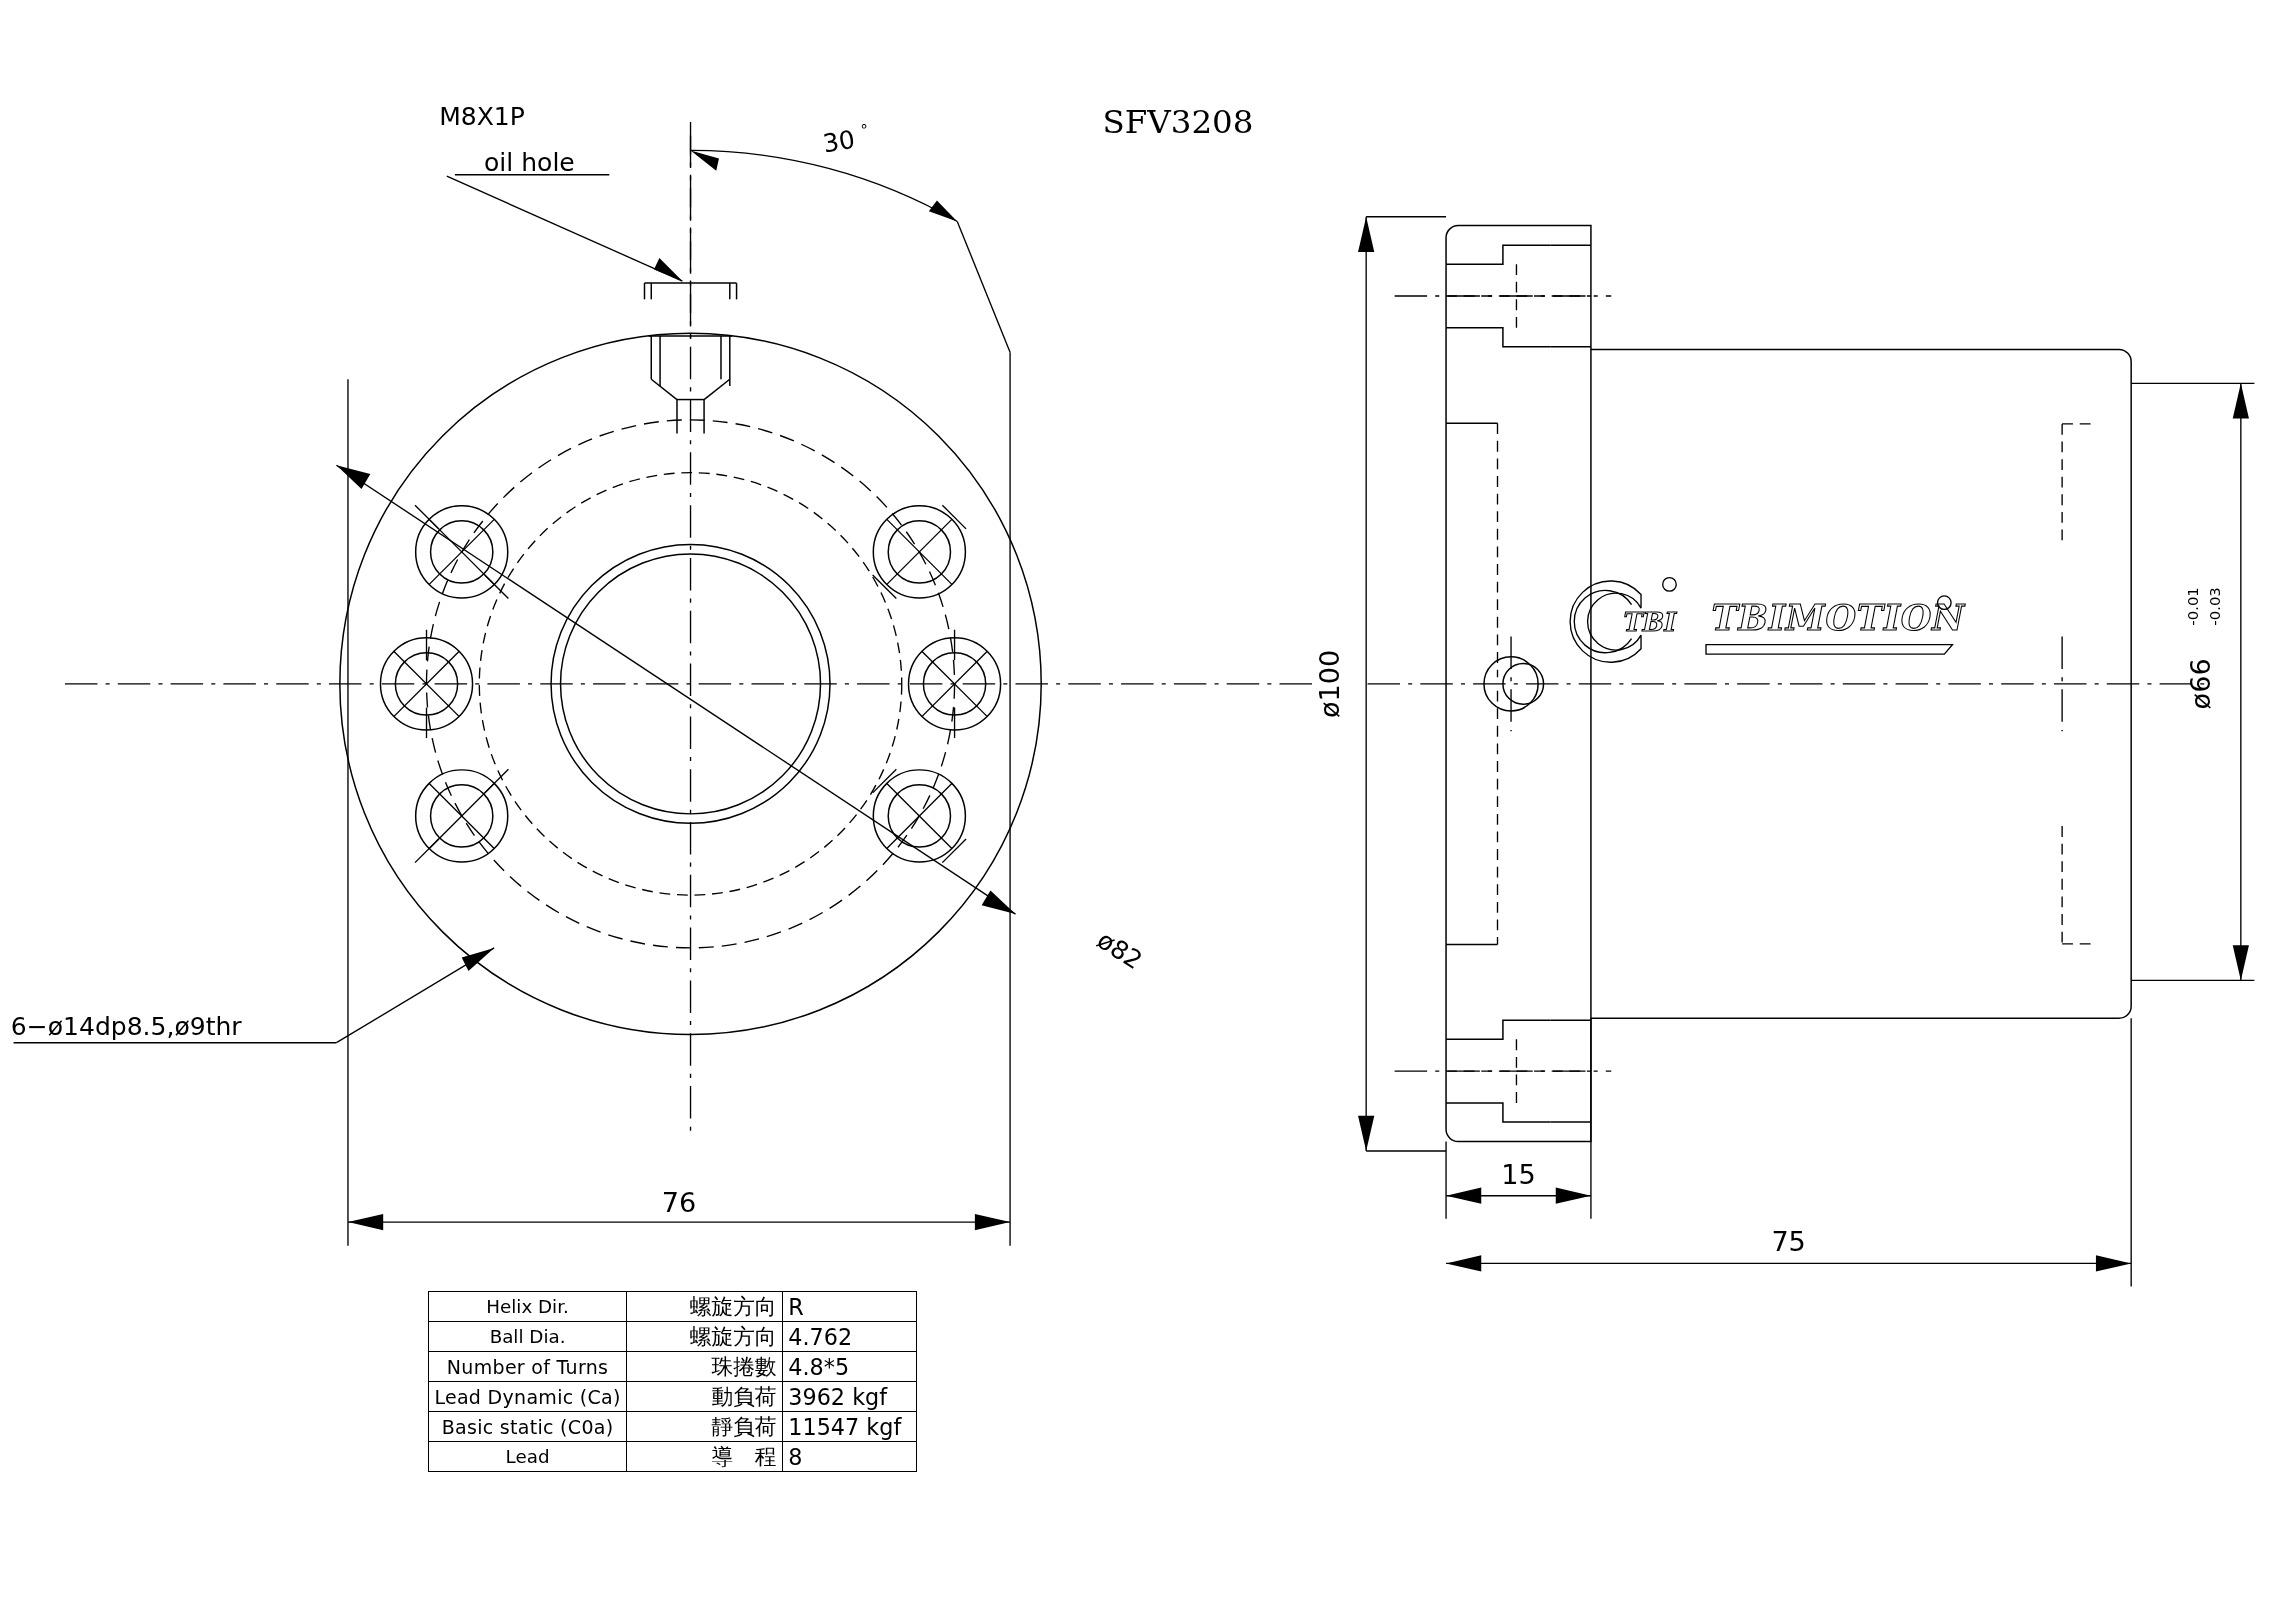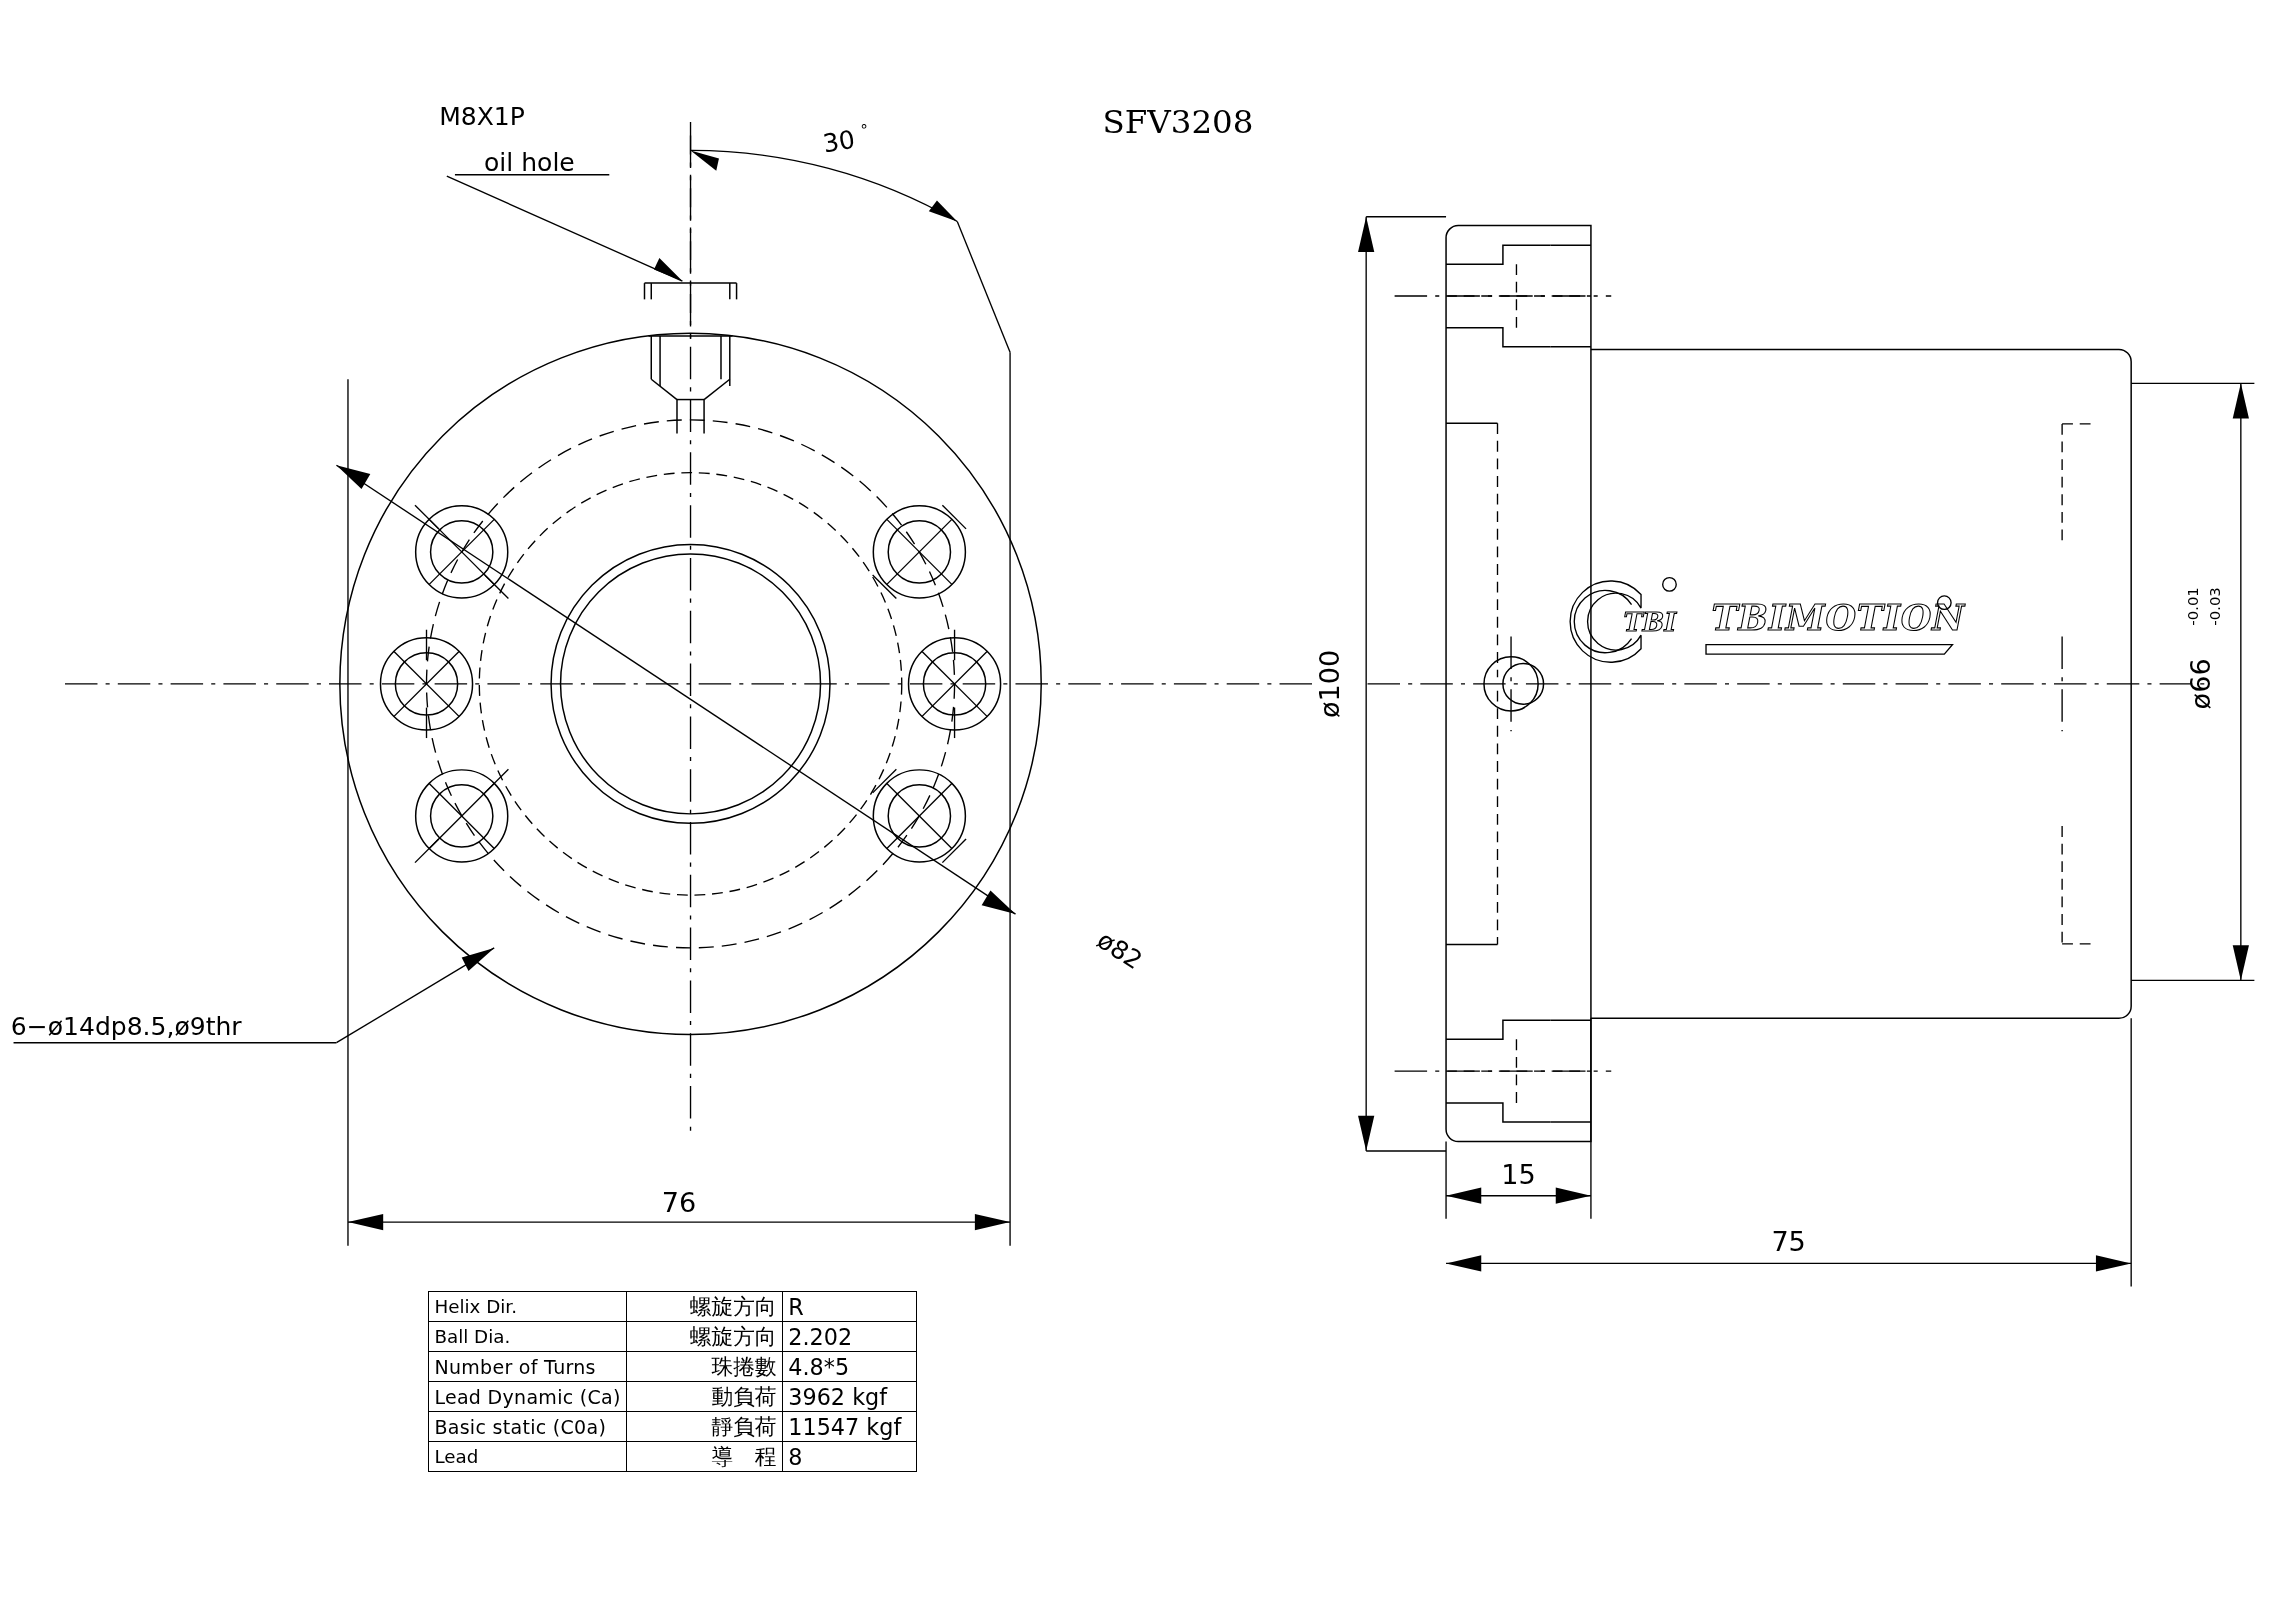--- a/index.html
+++ b/index.html
@@ -19,21 +19,21 @@
   .txt-tol{font-family:"DejaVu Sans",sans-serif;fill:#000;font-size:22px;}
   .logo-txt{font-family:"DejaVu Serif",serif;font-style:italic;font-weight:bold;
             fill:none;stroke:#000;stroke-width:1.6;font-size:52px;letter-spacing:1px;}
   .logo-tbi{font-family:"DejaVu Serif",serif;font-style:italic;font-weight:bold;
             fill:none;stroke:#000;stroke-width:1.6;font-size:38px;}
 
   
   #spec-table{position:absolute;left:428px;top:1291px;border-collapse:collapse;}
   #spec-table td{border:1.4px solid #000;padding:0 5.4px;height:28px;
                  font-family:"DejaVu Sans",sans-serif;color:#000;white-space:nowrap;}
-  #spec-table td.c-en{width:160px;font-size:18.3px;}
+  #spec-table td.c-en{width:160px;font-size:18.3px;text-align:center;}
   #spec-table td.c-en.sm{font-size:19px;letter-spacing:0.3px;}
   #spec-table td.c-zh{width:144px;font-size:21.7px;text-align:right;
                       font-family:"DejaVu Sans",sans-serif;}
   #spec-table td.c-val{width:122px;font-size:22.3px;}
 </style>
 </head>
 <body>
 
 <div id="sheet">
 
@@ -293,21 +293,21 @@
   <table id="spec-table">
     <tbody>
         <tr>
           <td class="c-en">Helix  Dir.</td>
           <td class="c-zh">螺旋方向</td>
           <td class="c-val">R</td>
         </tr>
         <tr>
           <td class="c-en">Ball Dia.</td>
           <td class="c-zh">螺旋方向</td>
-          <td class="c-val">2.202</td>
+          <td class="c-val">4.762</td>
         </tr>
         <tr>
           <td class="c-en sm">Number of Turns</td>
           <td class="c-zh">珠捲數</td>
           <td class="c-val">4.8*5</td>
         </tr>
         <tr>
           <td class="c-en sm">Lead Dynamic (Ca)</td>
           <td class="c-zh">動負荷</td>
           <td class="c-val">3962 kgf</td>

